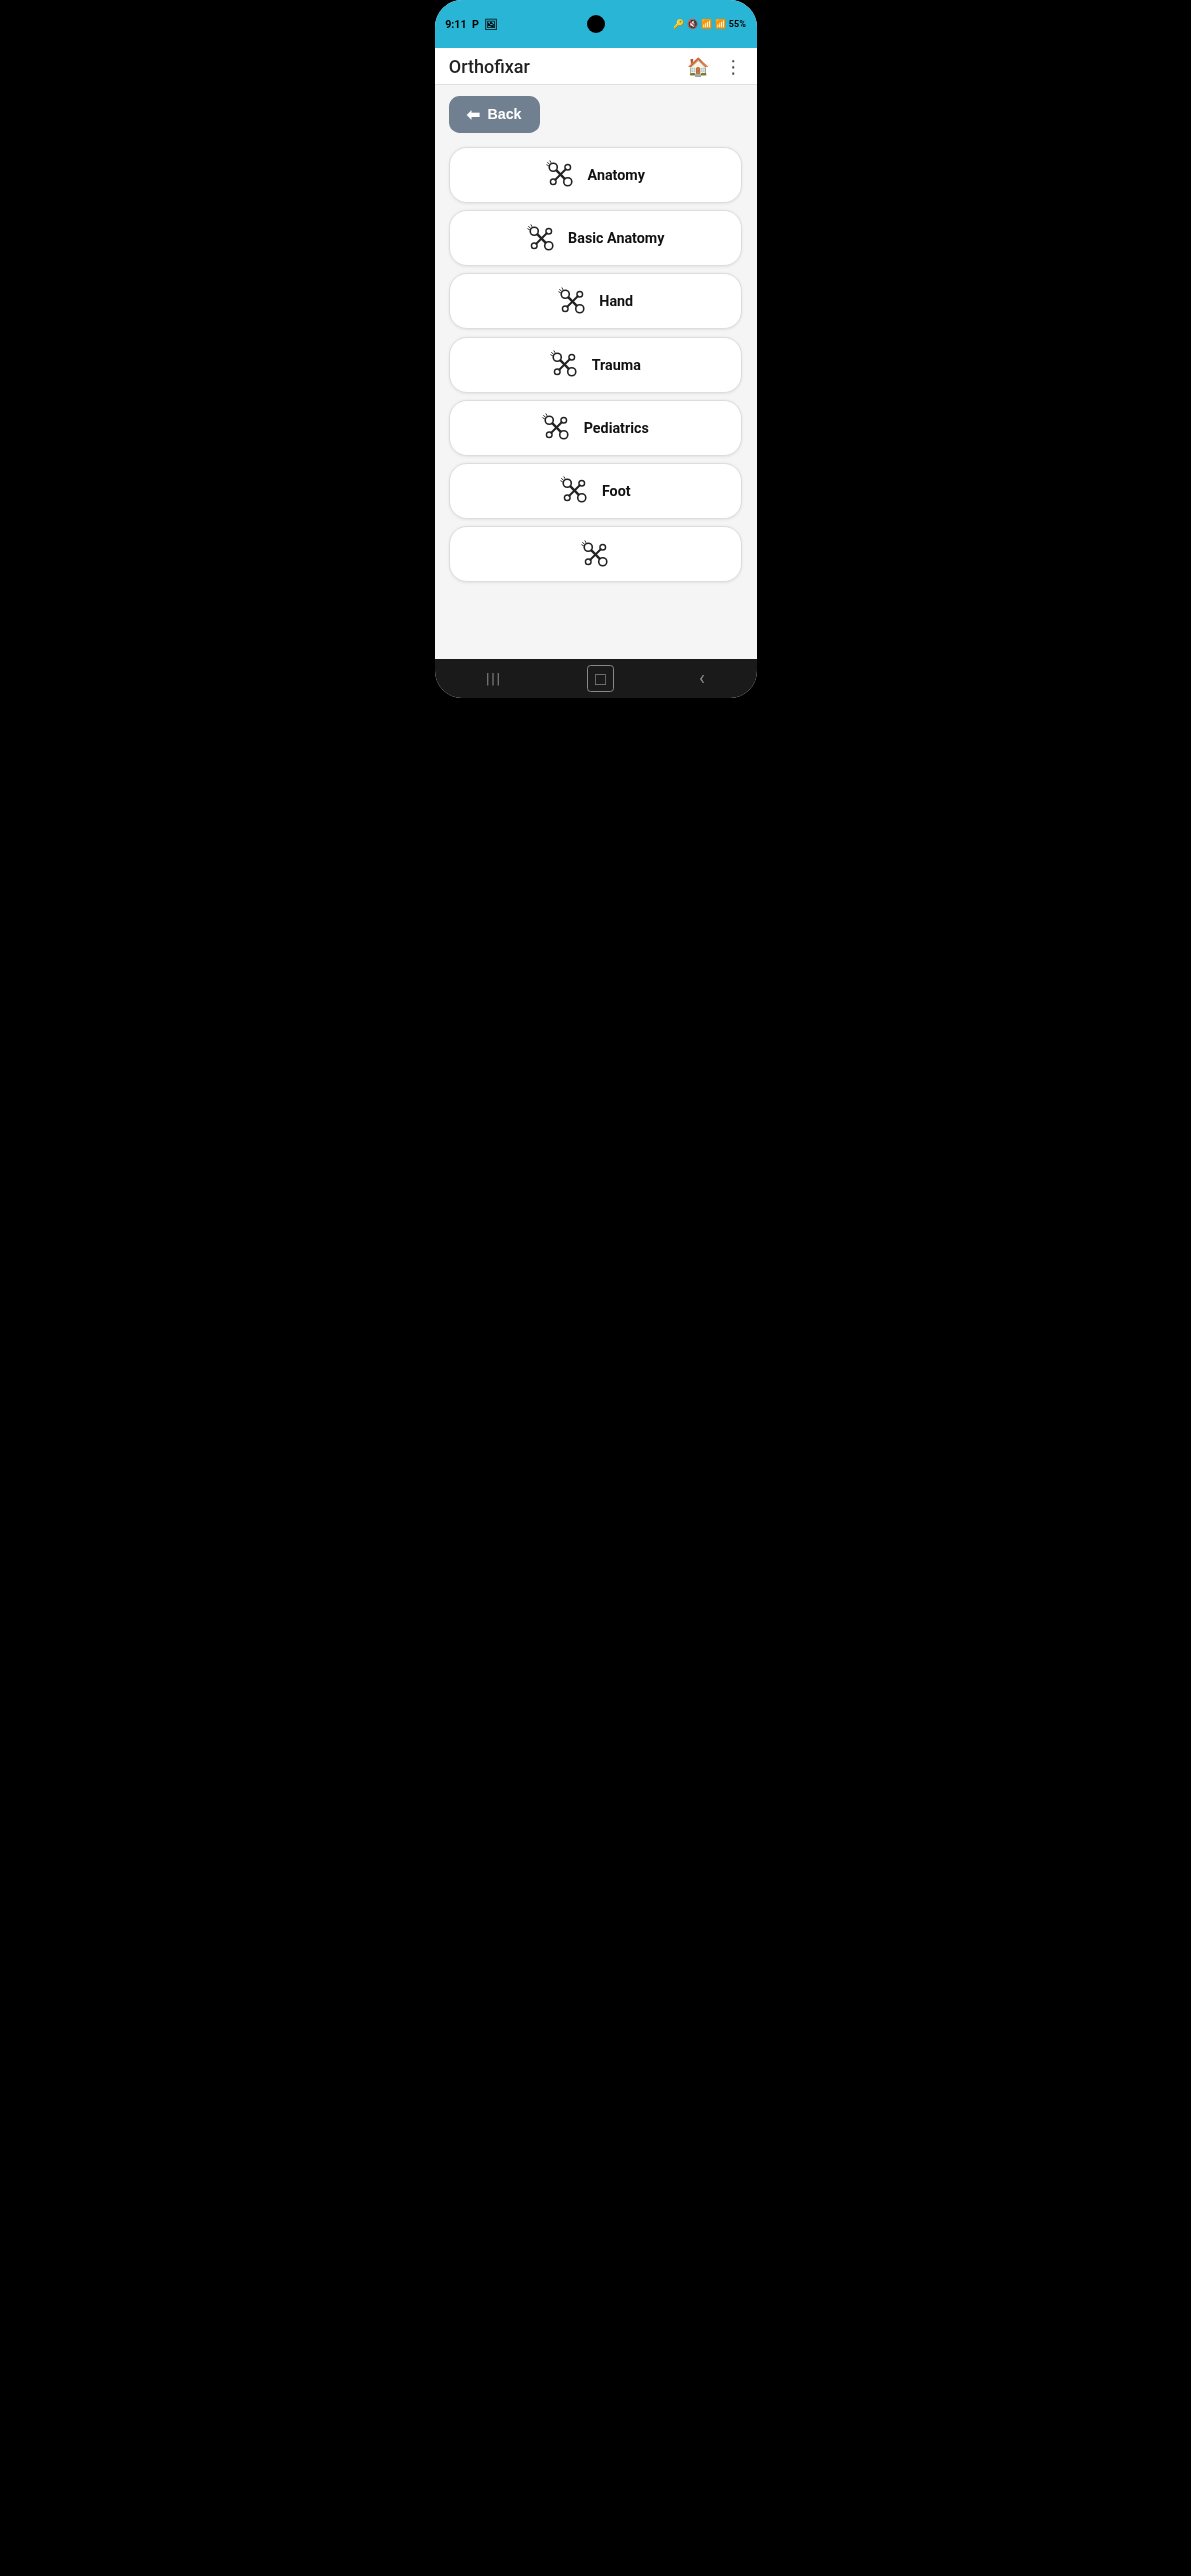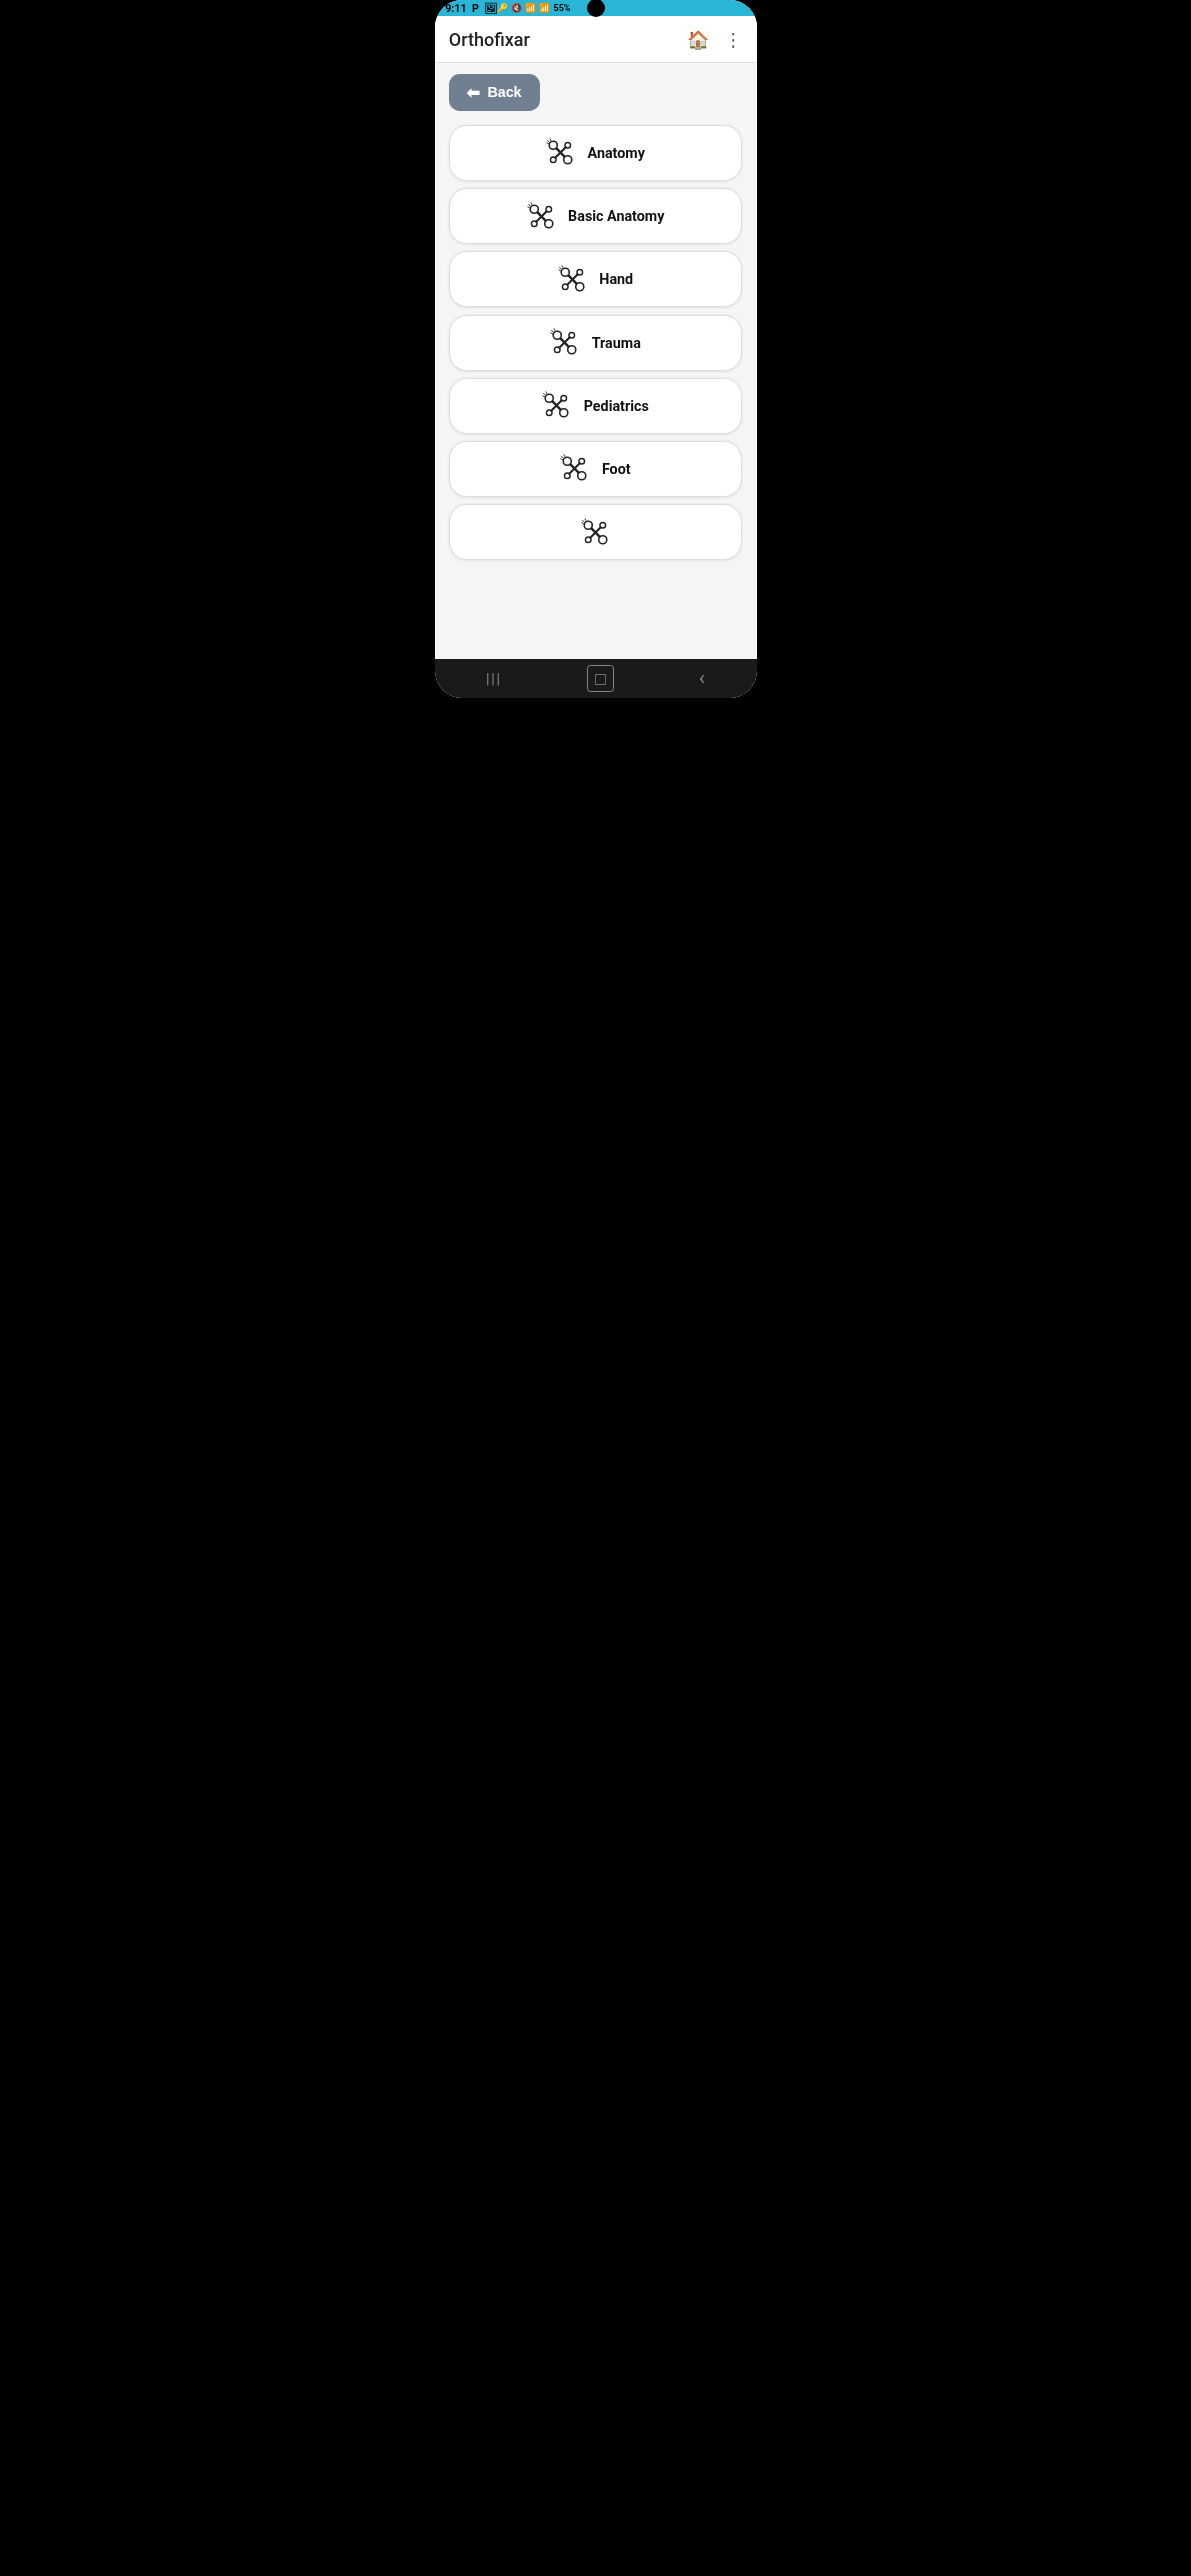--- a/index.html
+++ b/index.html
@@ -22,23 +22,24 @@
       overflow: hidden;
       display: flex;
       flex-direction: column;
       position: relative;
       box-shadow: 0 0 36px rgba(0,0,0,0.6);
     }
 
     
     .status-bar {
       background: #29b6d6;
-      height: 16px;
-      display: flex;
-      align-items: center;
+      height: 48px;
+      display: flex;
+      align-items: center;
+      justify-content: space-between;
       padding: 0 10.7px;
       flex-shrink: 0;
       position: relative;
     }
 
     .status-bar-left {
       display: flex;
       align-items: center;
       gap: 5.4px;
       font-size: 10.7px;
@@ -61,21 +62,21 @@
       align-items: center;
       gap: 2.7px;
       font-size: 9.8px;
       font-weight: 700;
       color: #000;
     }
 
     
     .app-bar {
       background: #fff;
-      height: 47px;
+      height: 37px;
       display: flex;
       align-items: center;
       justify-content: space-between;
       padding: 0 14.3px;
       border-bottom: 0.9px solid #e0e0e0;
       flex-shrink: 0;
     }
 
     .app-bar-title {
       font-size: 18px;

